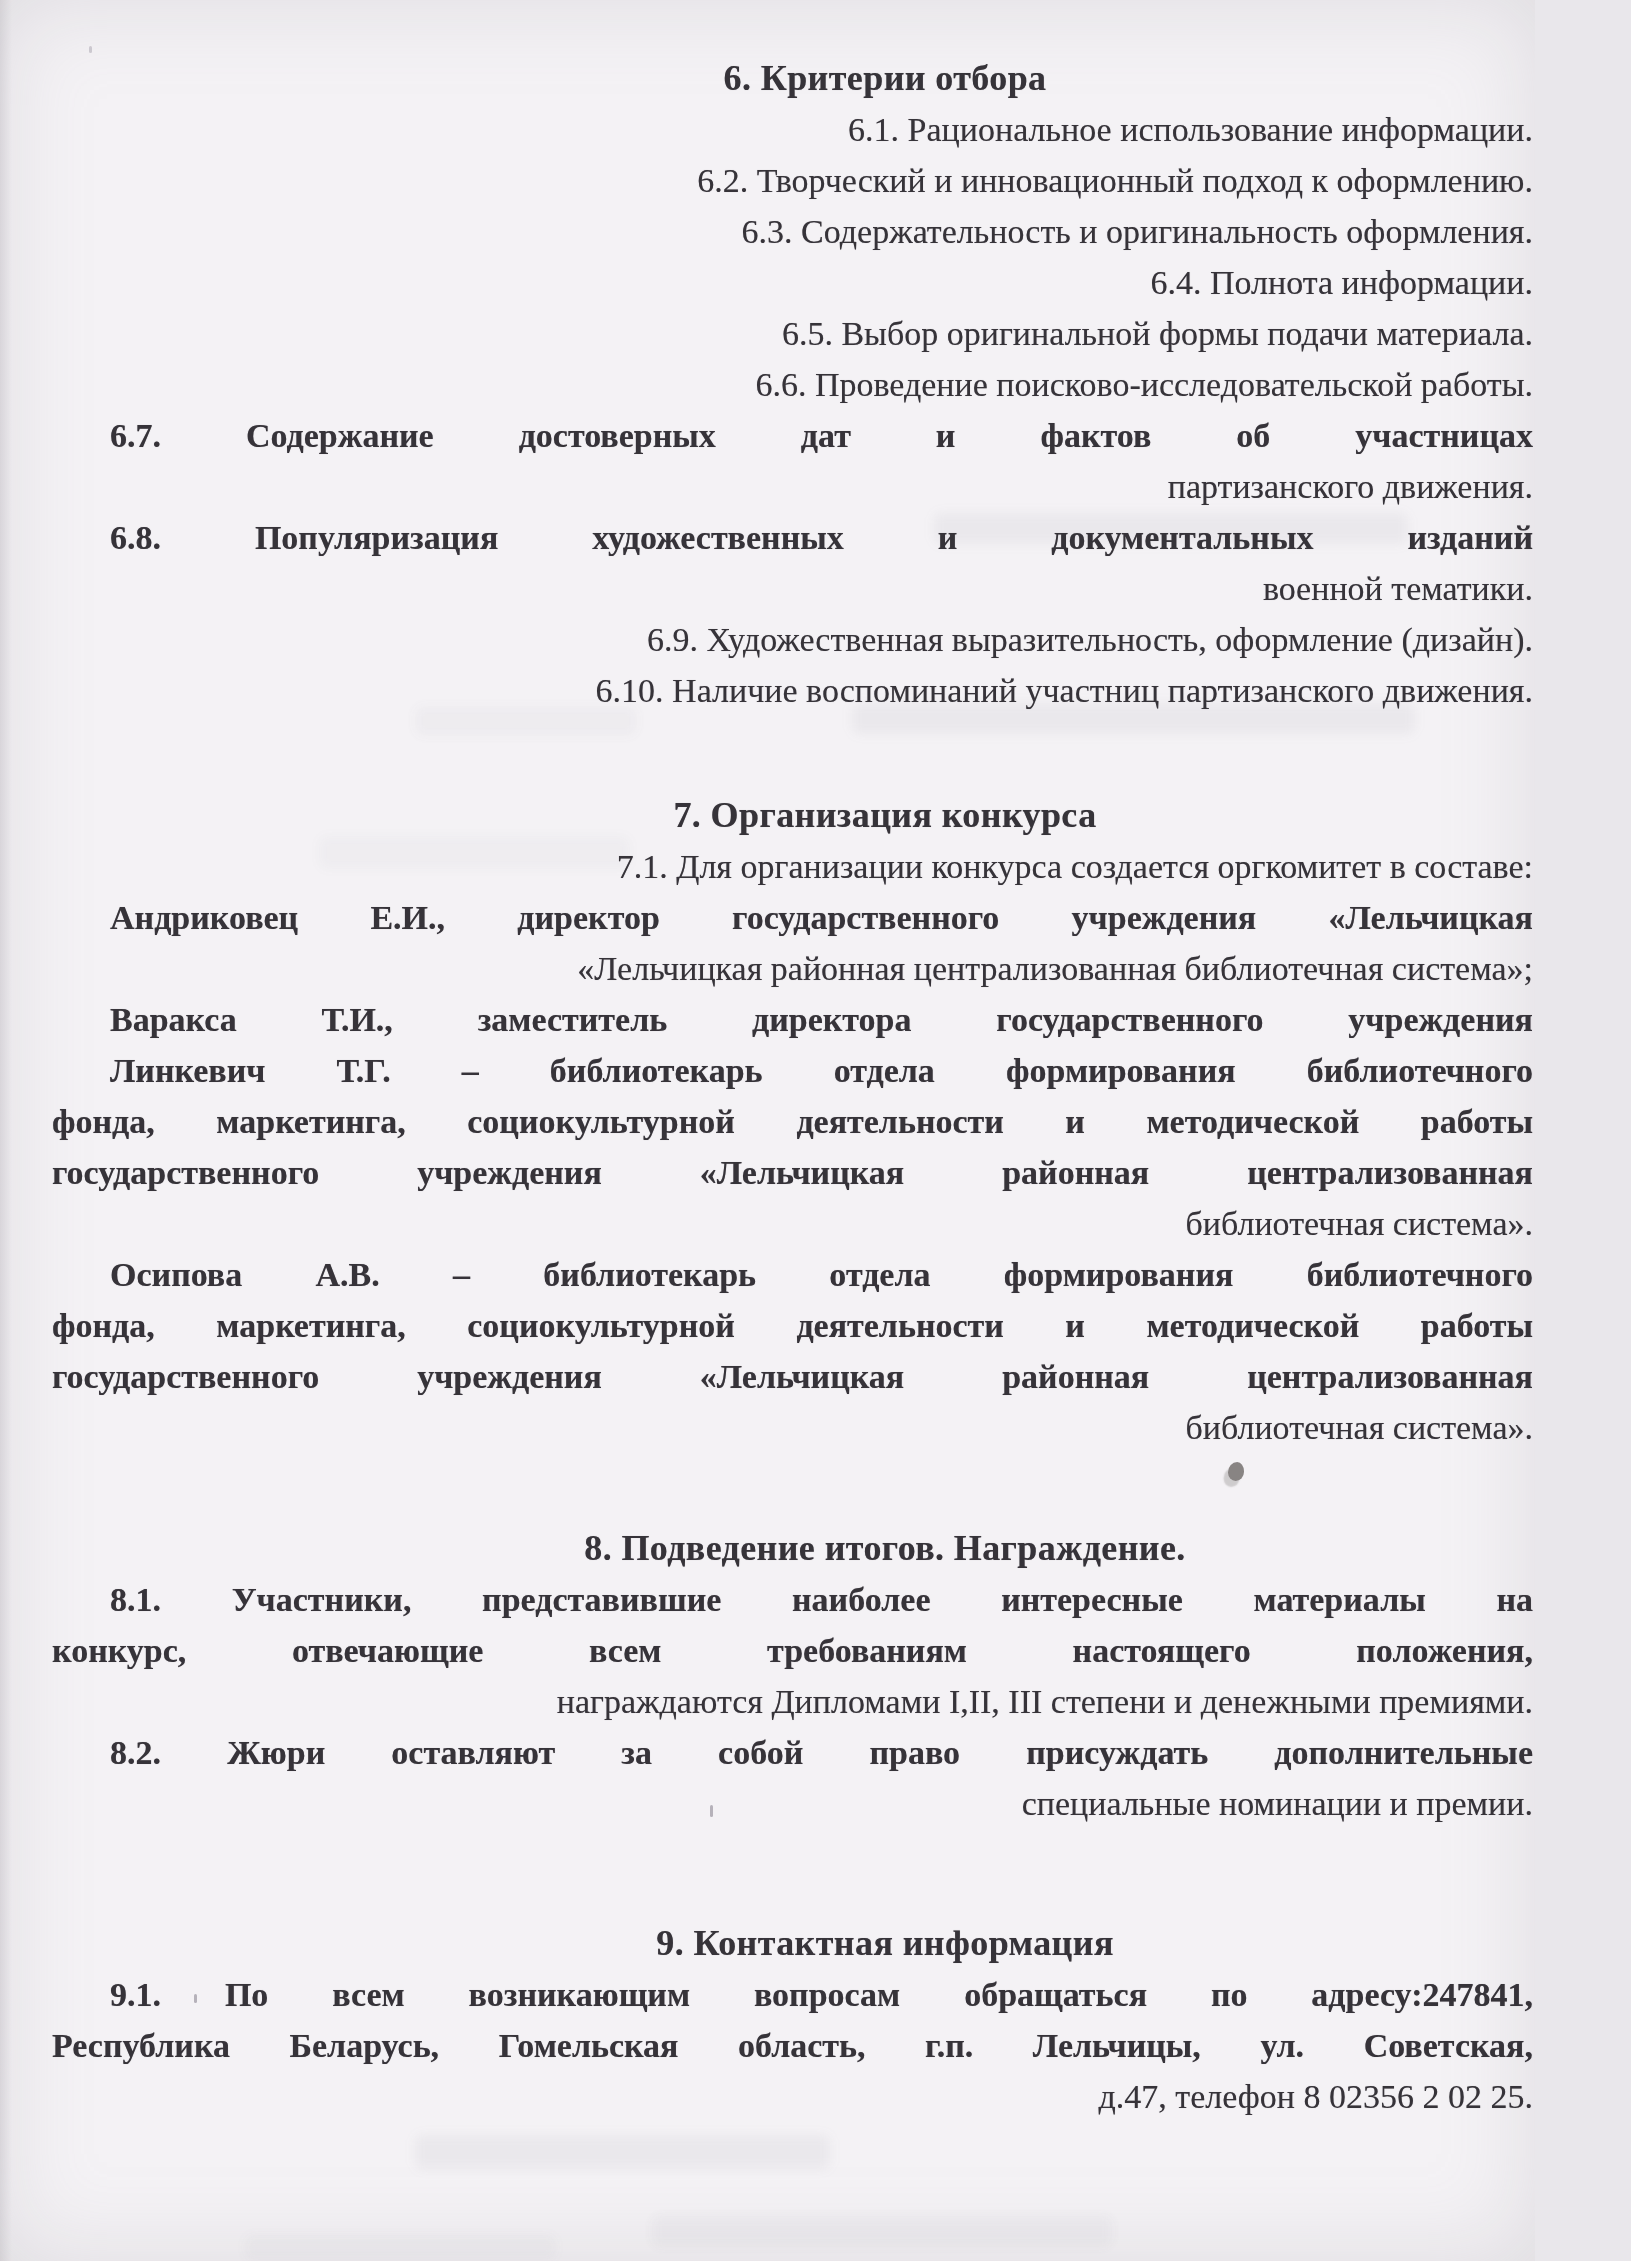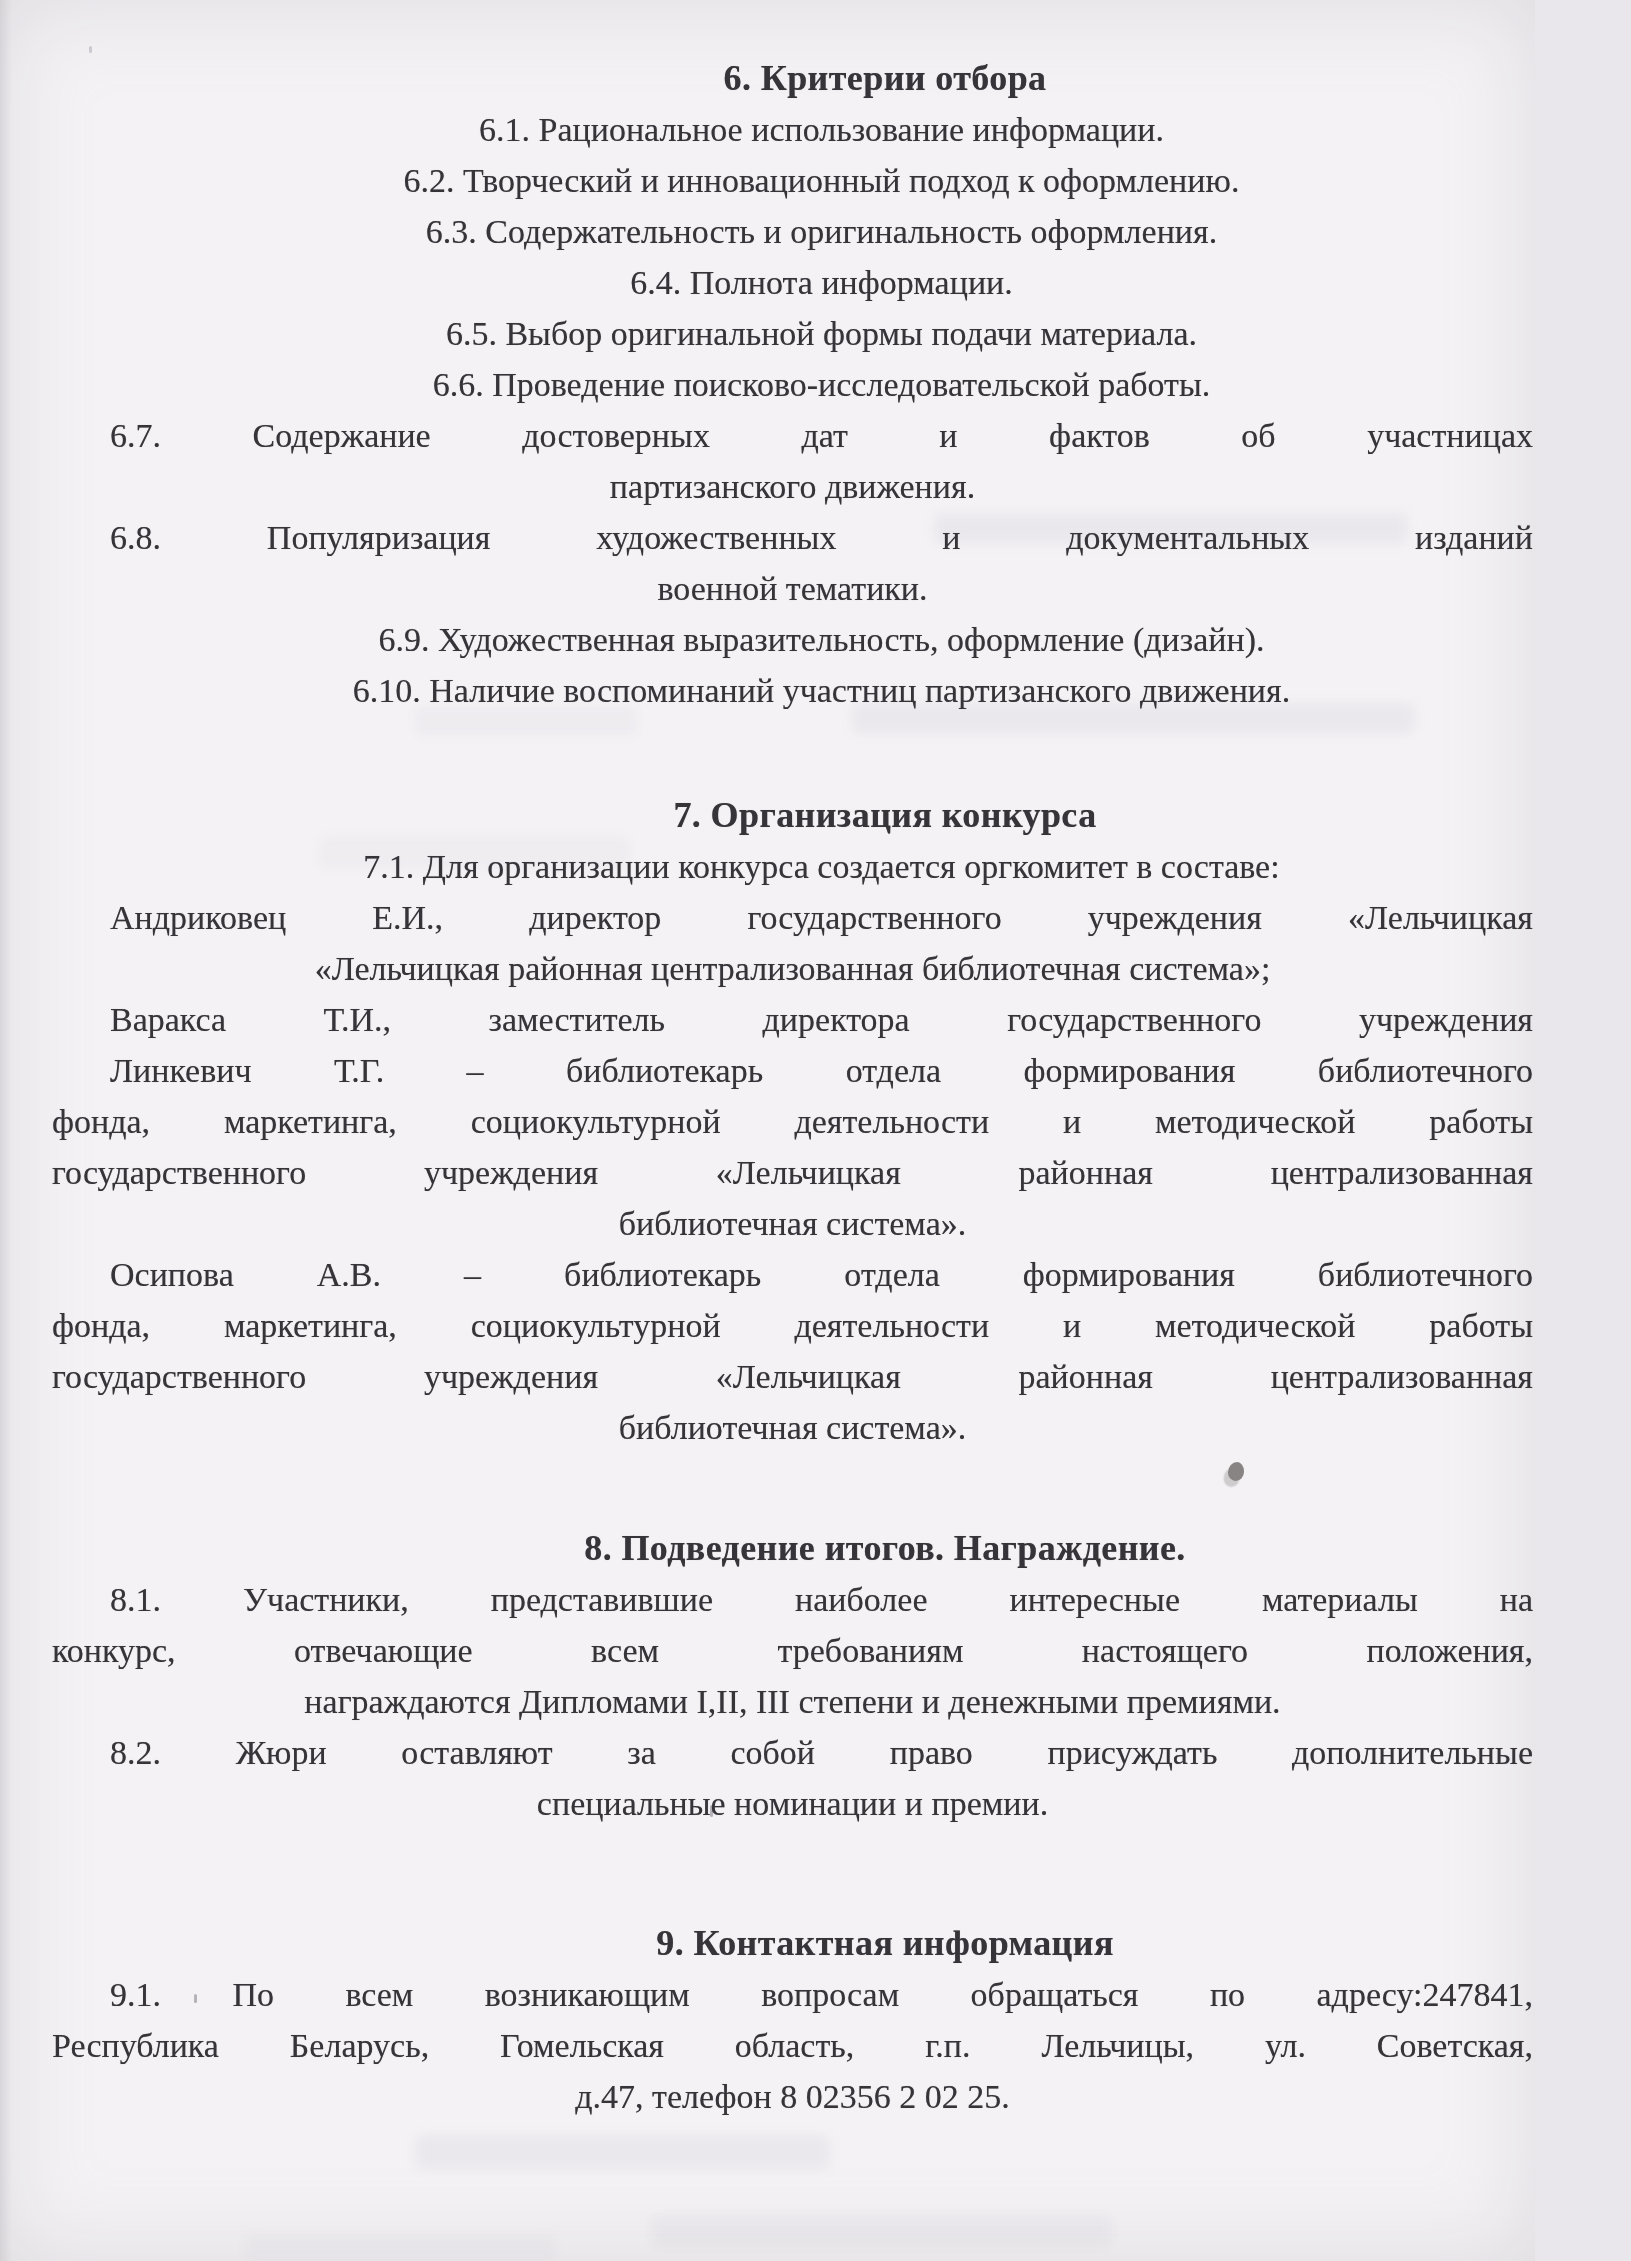--- a/index.html
+++ b/index.html
@@ -27,23 +27,23 @@
   }
   .heading {
     font-weight: 700;
     font-size: 36px;
     line-height: 51px;
     text-align: center;
     padding-left: 185px;
     letter-spacing: 0.4px;
     white-space: nowrap;
   }
-  .line { line-height: 51px; text-align: center; }
+  .line { line-height: 51px; text-align: right; }
   .first { text-indent: 58px; }
-  .fill { text-align: justify; text-align-last: justify; }
+  .fill { text-align: justify; text-align-last: justify; font-weight: bold; }
   .sec-7 { margin-top: 74px; }
   .sec-8 { margin-top: 70px; }
   .sec-9 { margin-top: 89px; }
   .speck {
     position: absolute; left: 1228px; top: 1462px; width: 16.3px; height: 19px;
     background: #6e6967; opacity: 0.8;
     border-radius: 58% 42% 52% 48% / 55% 50% 50% 45%;
     box-shadow: -4.4px 6px 1.5px rgba(110,105,103,0.35);
   }
   .tick {

